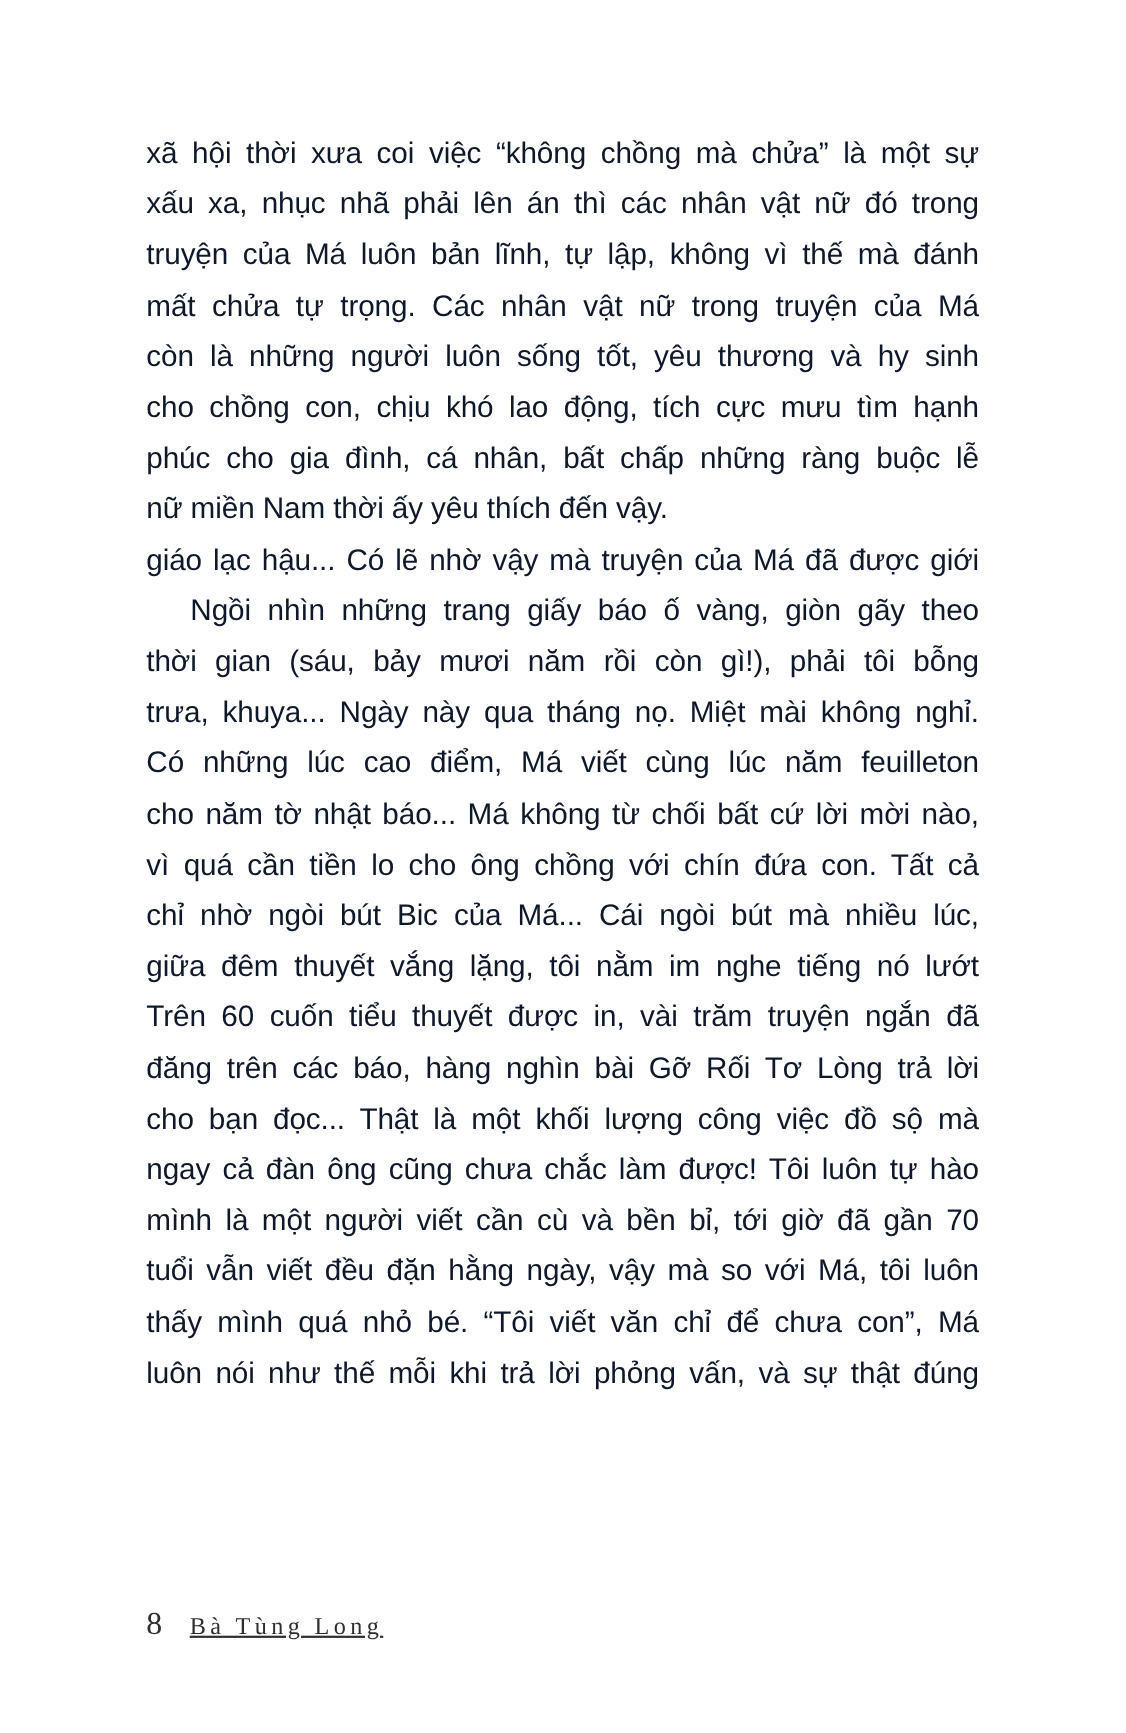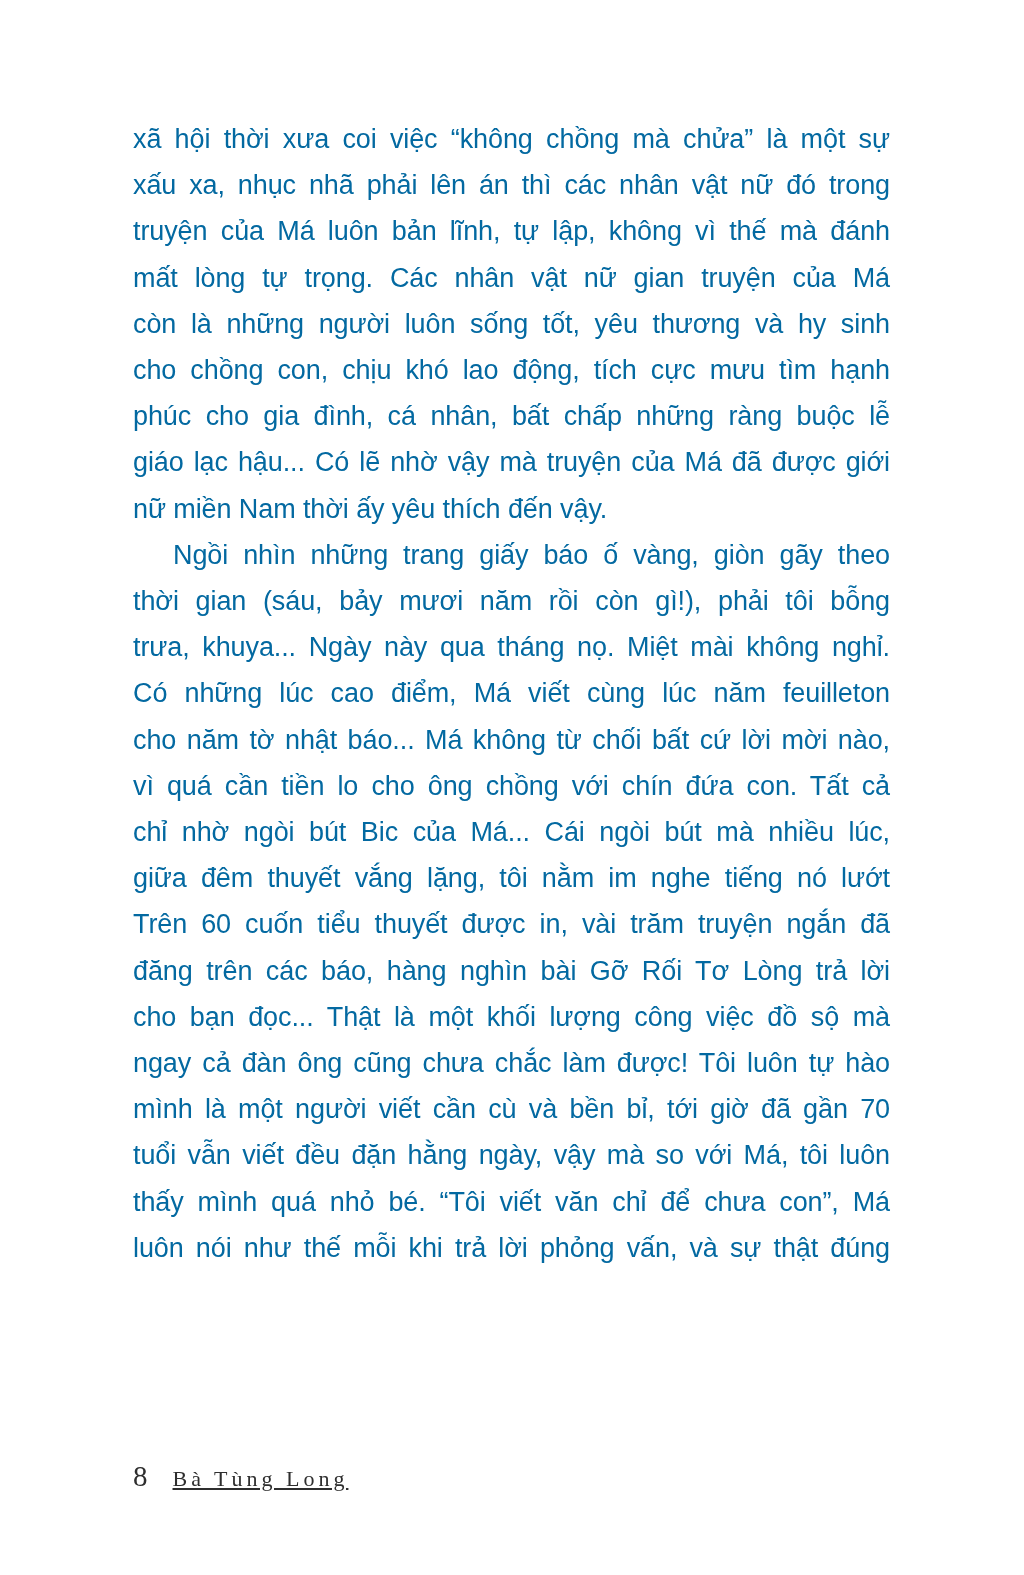--- a/index.html
+++ b/index.html
@@ -28,21 +28,21 @@
   .paragraph {
     margin: 0;
   }
   .line {
     font-size: 27px;
     line-height: 46.2px;
     letter-spacing: -0.1px;
     text-align: justify;
     text-align-last: justify;
     white-space: normal;
-    color: #0369a1;
+    color: #0f172a;
   }
   .line--flush {
     text-align-last: left;
   }
   .line--indent {
     padding-left: 40px;
   }
   .page-footer {
     position: absolute;
     left: 133px;
@@ -68,26 +68,26 @@
 <body>
 
 <div class="page">
 
   <div class="text-block">
 
     <div class="paragraph">
       <div class="line">xã hội thời xưa coi việc “không chồng mà chửa” là một sự</div>
       <div class="line">xấu xa, nhục nhã phải lên án thì các nhân vật nữ đó trong</div>
       <div class="line">truyện của Má luôn bản lĩnh, tự lập, không vì thế mà đánh</div>
-      <div class="line">mất lòng tự trọng. Các nhân vật nữ gian truyện của Má</div>
+      <div class="line">mất chửa tự trọng. Các nhân vật nữ trong truyện của Má</div>
       <div class="line">còn là những người luôn sống tốt, yêu thương và hy sinh</div>
       <div class="line">cho chồng con, chịu khó lao động, tích cực mưu tìm hạnh</div>
       <div class="line">phúc cho gia đình, cá nhân, bất chấp những ràng buộc lễ</div>
+      <div class="line line--flush">nữ miền Nam thời ấy yêu thích đến vậy.</div>
       <div class="line">giáo lạc hậu... Có lẽ nhờ vậy mà truyện của Má đã được giới</div>
-      <div class="line line--flush">nữ miền Nam thời ấy yêu thích đến vậy.</div>
     </div>
 
     <div class="paragraph">
       <div class="line line--indent">Ngồi nhìn những trang giấy báo ố vàng, giòn gãy theo</div>
       <div class="line">thời gian (sáu, bảy mươi năm rồi còn gì!), phải tôi bỗng</div>
       <div class="line">trưa, khuya... Ngày này qua tháng nọ. Miệt mài không nghỉ.</div>
       <div class="line">Có những lúc cao điểm, Má viết cùng lúc năm feuilleton</div>
       <div class="line">cho năm tờ nhật báo... Má không từ chối bất cứ lời mời nào,</div>
       <div class="line">vì quá cần tiền lo cho ông chồng với chín đứa con. Tất cả</div>
       <div class="line">chỉ nhờ ngòi bút Bic của Má... Cái ngòi bút mà nhiều lúc,</div>

